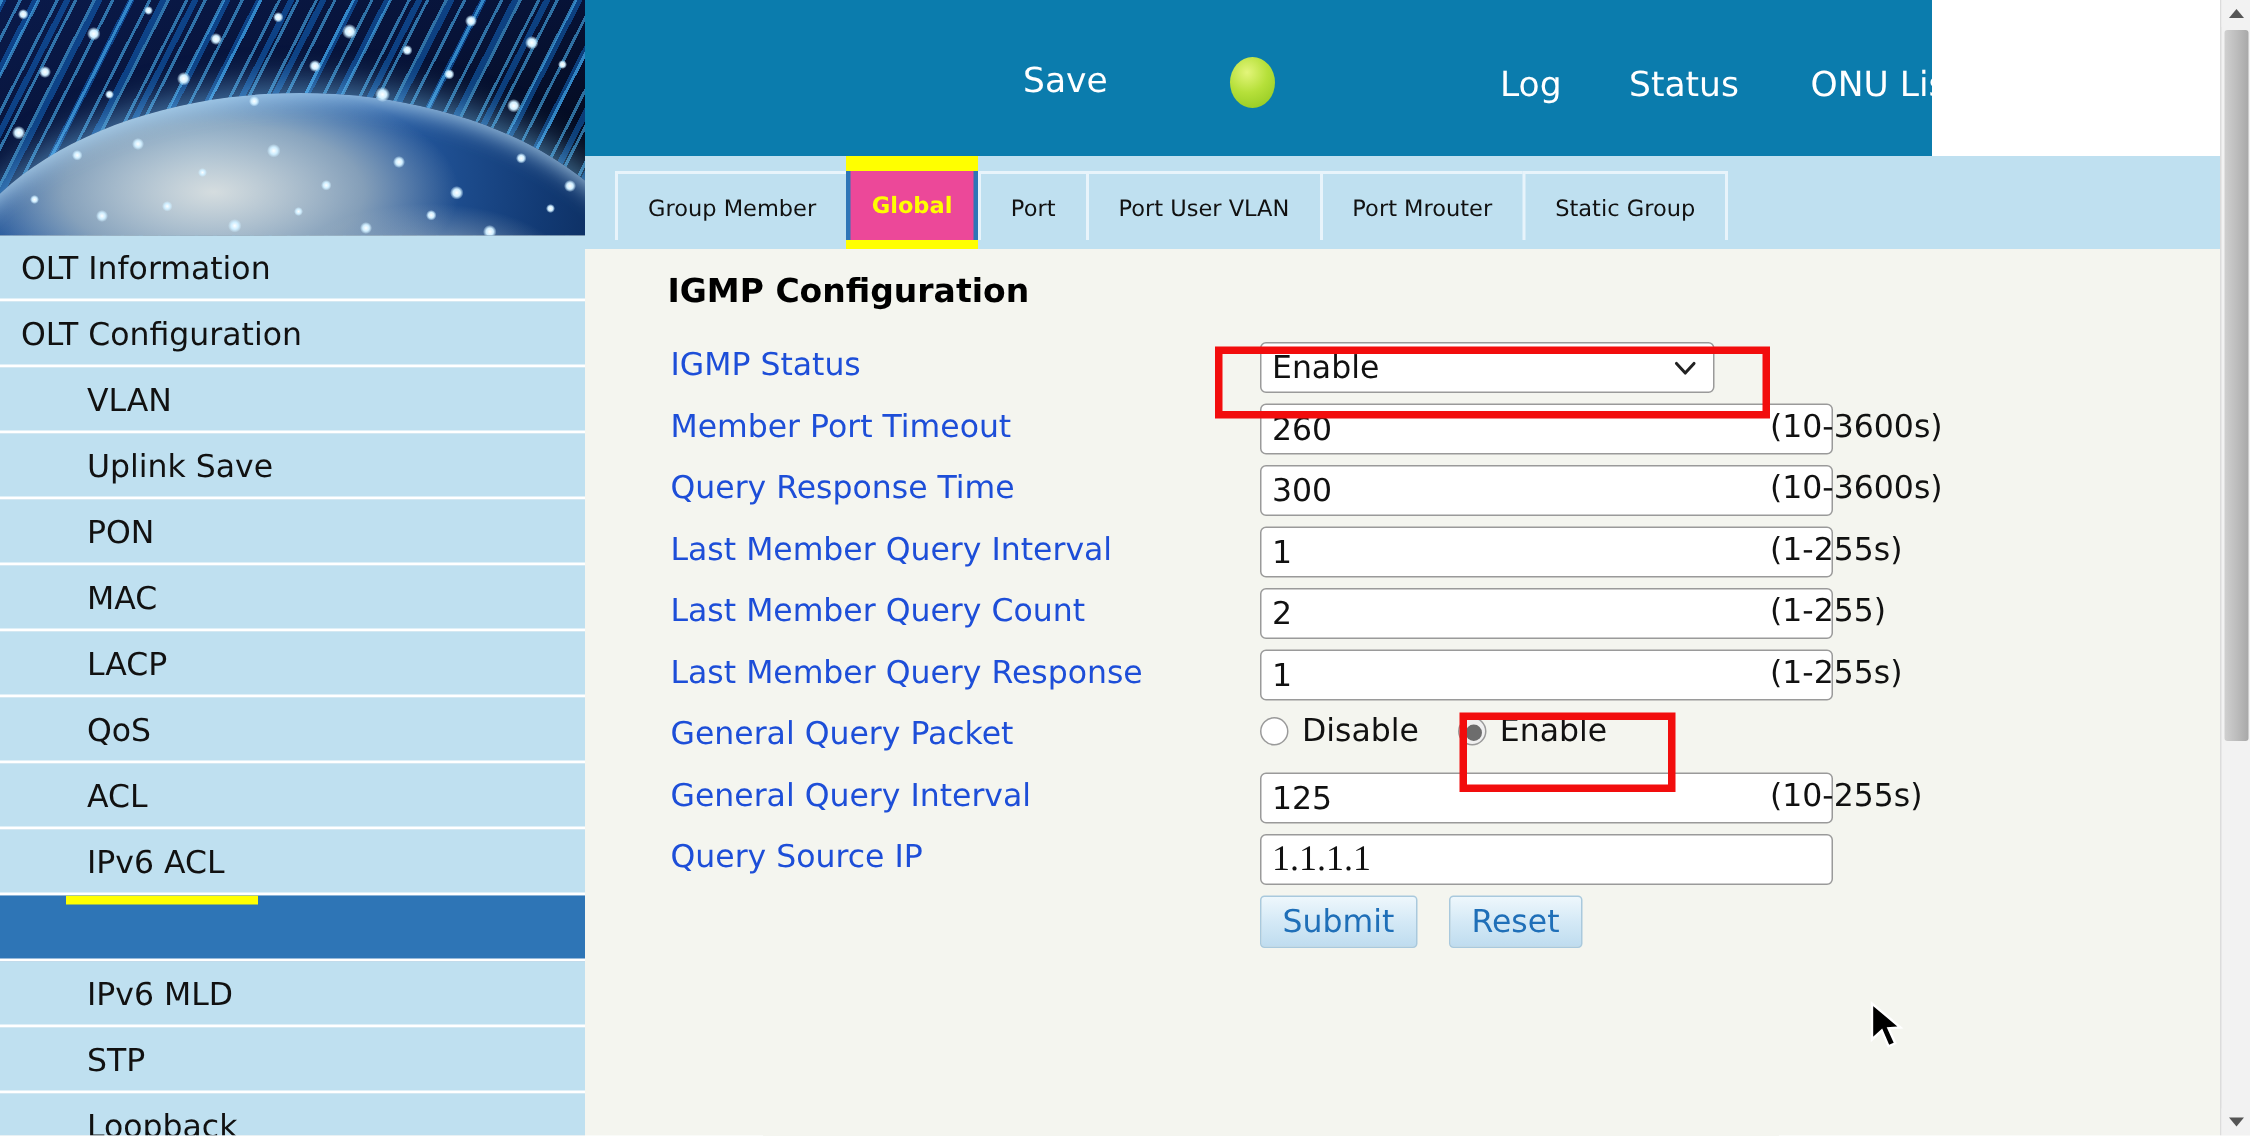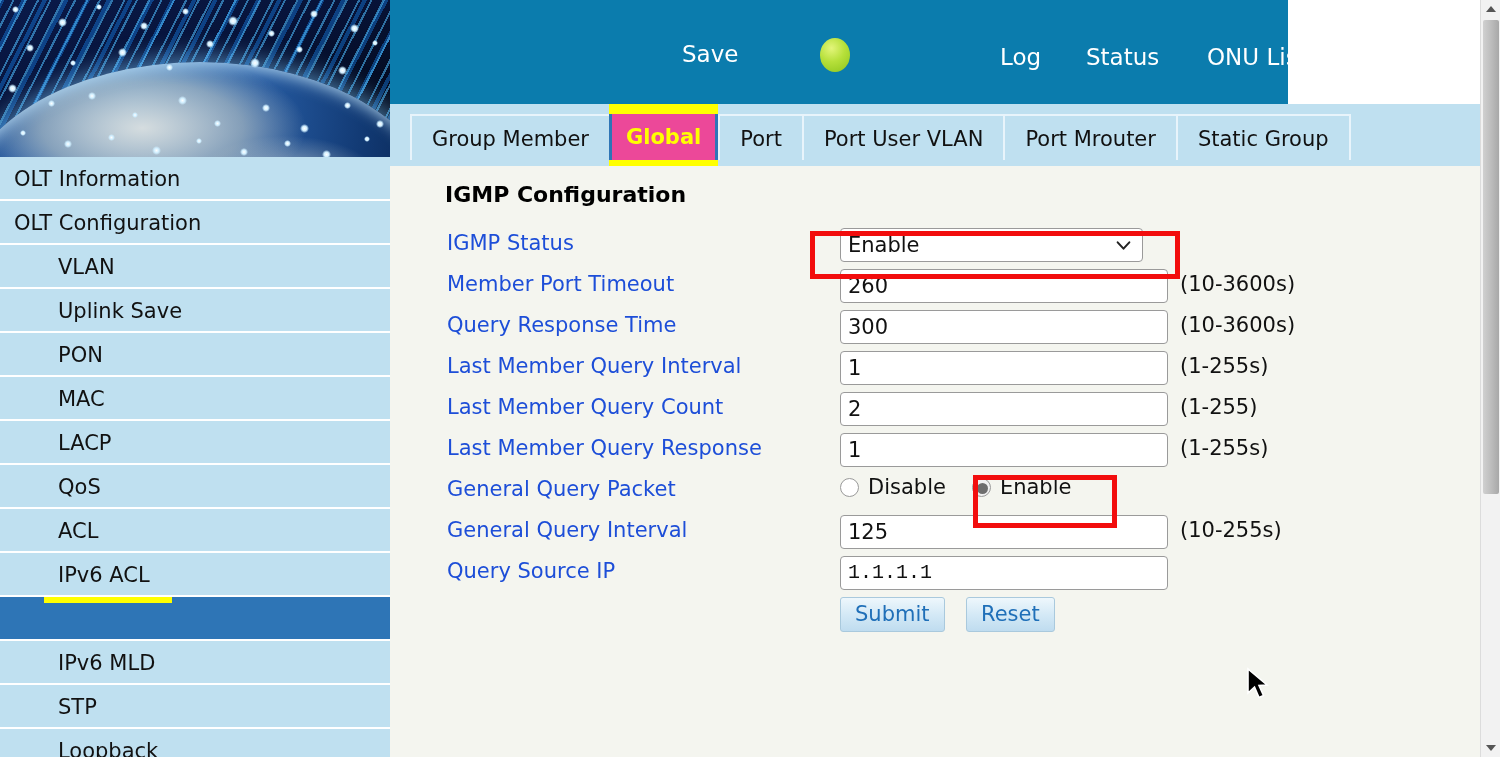--- a/index.html
+++ b/index.html
@@ -125,21 +125,21 @@
   }
   #tabs {
     position: absolute; left: 20px; top: 10px;
     height: 46px;
     display: flex;
   }
   .tab {
     position: relative;
     height: 46px; line-height: 46px;
     padding: 0 20px;
-    font-size: 21px;
+    font-size: 15px;
     color: #111111;
     background: #bfe0f0;
     border-left: 2px solid #e8f4fb;
     border-top: 2px solid #e8f4fb;
     white-space: nowrap;
     cursor: pointer;
   }
   .tab:first-child { border-left: 2px solid #e8f4fb; }
   .tab:last-child { border-right: 2px solid #e8f4fb; }
   .tab.active {
@@ -178,31 +178,31 @@
   .frow {
     position: relative;
     height: 41px;
   }
   .flabel {
     position: absolute; left: 57px; top: 3px;
     font-size: 21px; color: #1d4ed8; white-space: nowrap;
   }
   .finput {
     position: absolute; left: 450px; top: 0;
-    width: 328px; height: 34px;
+    width: 382px; height: 34px;
     background: #ffffff;
     border: 1px solid #9a9a9a;
     border-radius: 4px;
     font-size: 21px;
     color: #111111;
     padding: 0 7px;
     font-family: "DejaVu Sans", sans-serif;
     line-height: 32px;
   }
-  .finput.mono { font-family: Liberation Mono, monospace; font-size: 20px; }
+  .finput.mono { font-family: Liberation Serif, serif; font-size: 24px; }
   .fselect {
     position: absolute; left: 450px; top: 0;
     width: 303px; height: 34px;
     background: #ffffff;
     border: 1px solid #9a9a9a;
     border-radius: 4px;
     font-size: 21px;
     color: #111111;
     padding: 0 7px;
     line-height: 32px;

